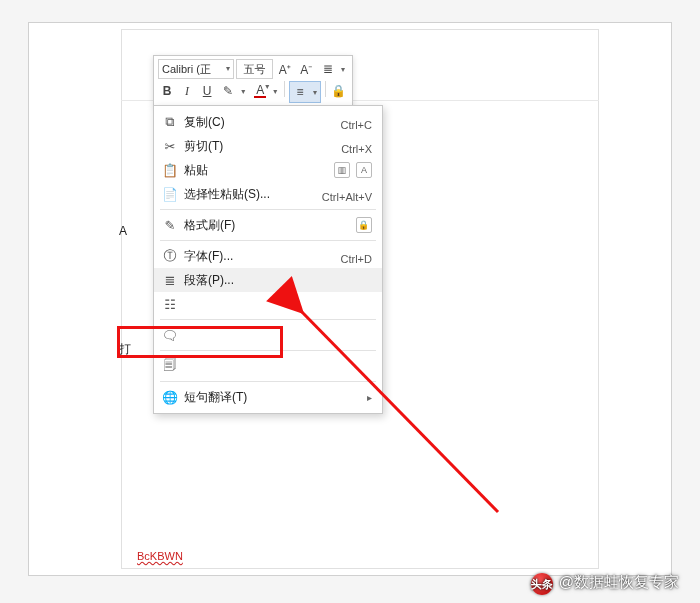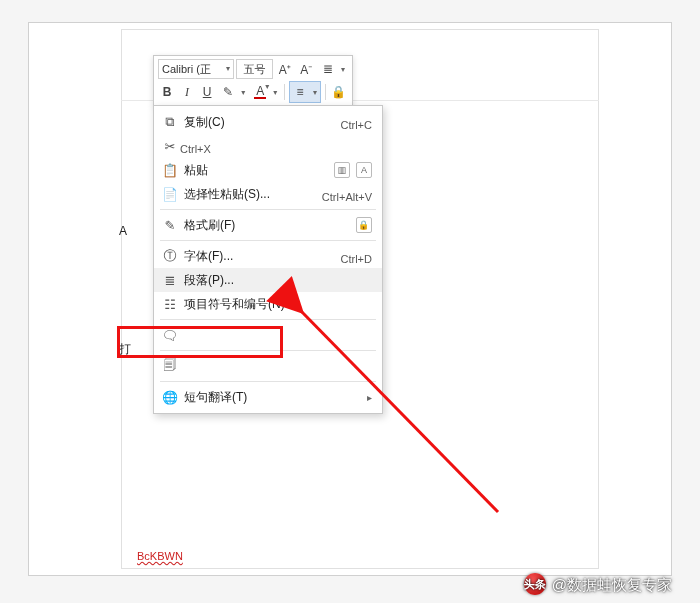--- a/index.html
+++ b/index.html
@@ -34,21 +34,21 @@
   }
   .mini-toolbar {
     position: absolute;
     left: 124px; top: 32px;
     width: 200px;
     background: #fff;
     border: 1px solid #c8c8c8;
     box-shadow: 0 2px 6px rgba(0,0,0,0.15);
     padding: 3px 4px;
   }
-  .mini-row { display: flex; align-items: center; gap: 2px; margin-bottom: 2px; }
+  .mini-row { display: flex; align-items: flex-start; gap: 2px; margin-bottom: 2px; }
   .mini-row:last-child { margin-bottom: 0; }
   .font-name, .font-size {
     border: 1px solid #d0d0d0;
     background: #fff;
     height: 20px; line-height: 18px;
     padding: 0 3px;
     font-size: 11px;
     color: #333;
     display: flex; align-items: center;
   }
@@ -121,22 +121,22 @@
 
   .arrow-svg {
     position:absolute; left:0; top:0;
     width:700px; height:603px;
     pointer-events:none;
     z-index: 60;
   }
 
   .footer-credit {
     position:absolute;
-    right: 28px; bottom: 8px;
-    display:flex; align-items:flex-end; gap:6px;
+    right: 21px; bottom: 8px;
+    display:flex; align-items:flex-start; gap:6px;
     color:#fff;
     font-size:15px;
     text-shadow: 0 0 4px rgba(0,0,0,.6), 0 0 2px rgba(0,0,0,.9);
     z-index: 70;
   }
   .footer-credit .logo {
     width:22px;height:22px;border-radius:50%;
     background: radial-gradient(circle at 35% 35%, #ff5a5a, #b50000);
     display:flex;align-items:center;justify-content:center;
     color:#fff;font-size:11px;font-weight:bold;
@@ -208,20 +208,21 @@
   </div>
 
   <div class="context-menu">
     <div class="cm-item">
       <span class="cm-icon">⧉</span>
       <span class="cm-label">复制(C)</span>
       <span class="cm-shortcut">Ctrl+C</span>
     </div>
     <div class="cm-item">
       <span class="cm-icon">✂</span>
+      <span class="cm-label">剪切(T)</span>
       <span class="cm-shortcut">Ctrl+X</span>
     </div>
     <div class="cm-item">
       <span class="cm-icon">📋</span>
       <span class="cm-label">粘贴</span>
       <span class="cm-right-icons">
         <span class="ri">▥</span>
         <span class="ri">A</span>
       </span>
     </div>
@@ -243,21 +244,20 @@
       <span class="cm-icon">Ⓣ</span>
       <span class="cm-label">字体(F)...</span>
       <span class="cm-shortcut">Ctrl+D</span>
     </div>
     <div class="cm-item cm-hover">
       <span class="cm-icon">≣</span>
       <span class="cm-label">段落(P)...</span>
     </div>
     <div class="cm-item">
       <span class="cm-icon">☷</span>
-      <span class="cm-label">项目符号和编号(N)...</span>
     </div>
     <div class="cm-sep"></div>
     <div class="cm-item">
       <span class="cm-icon">🗨</span>
     </div>
     <div class="cm-sep"></div>
     <div class="cm-item">
       <span class="cm-icon">🗐</span>
     </div>
     <div class="cm-sep"></div>

